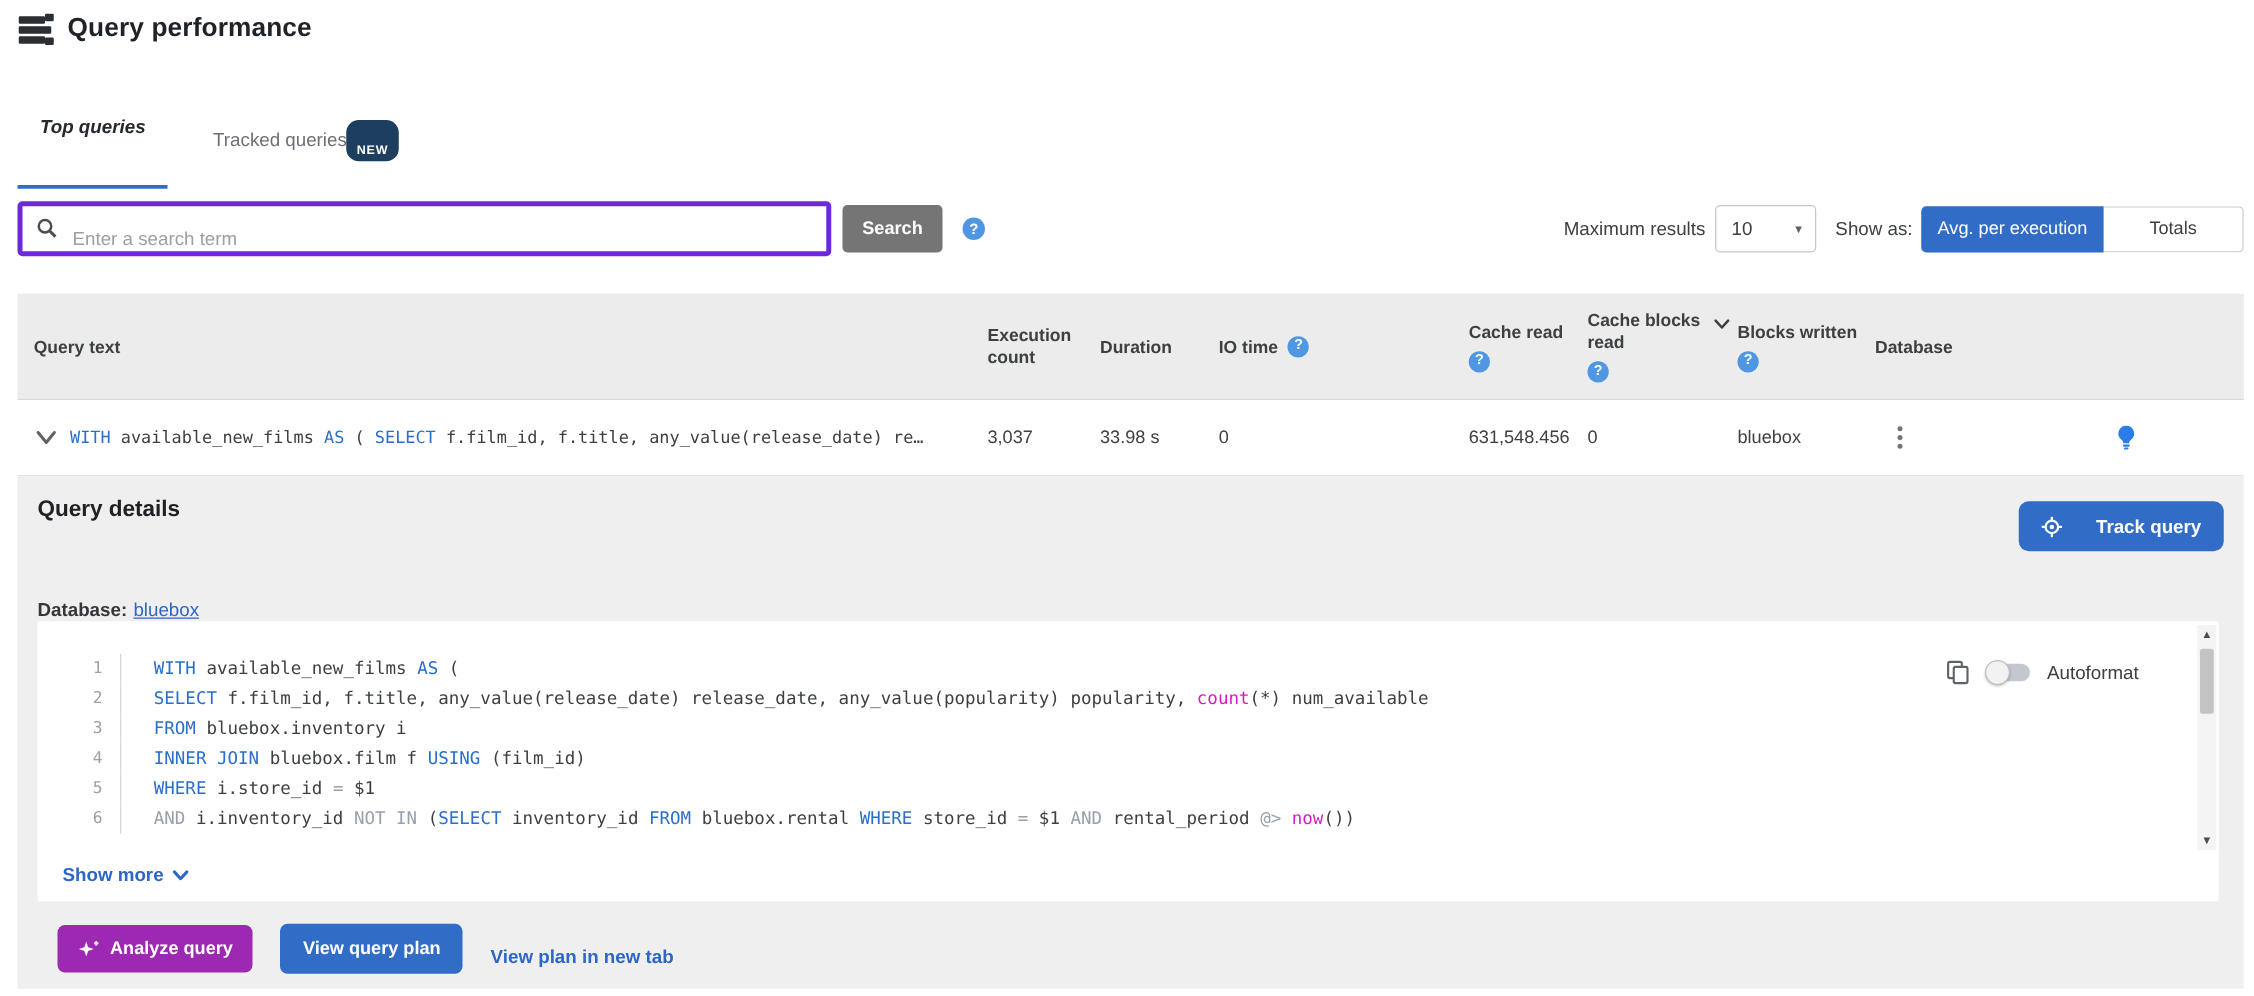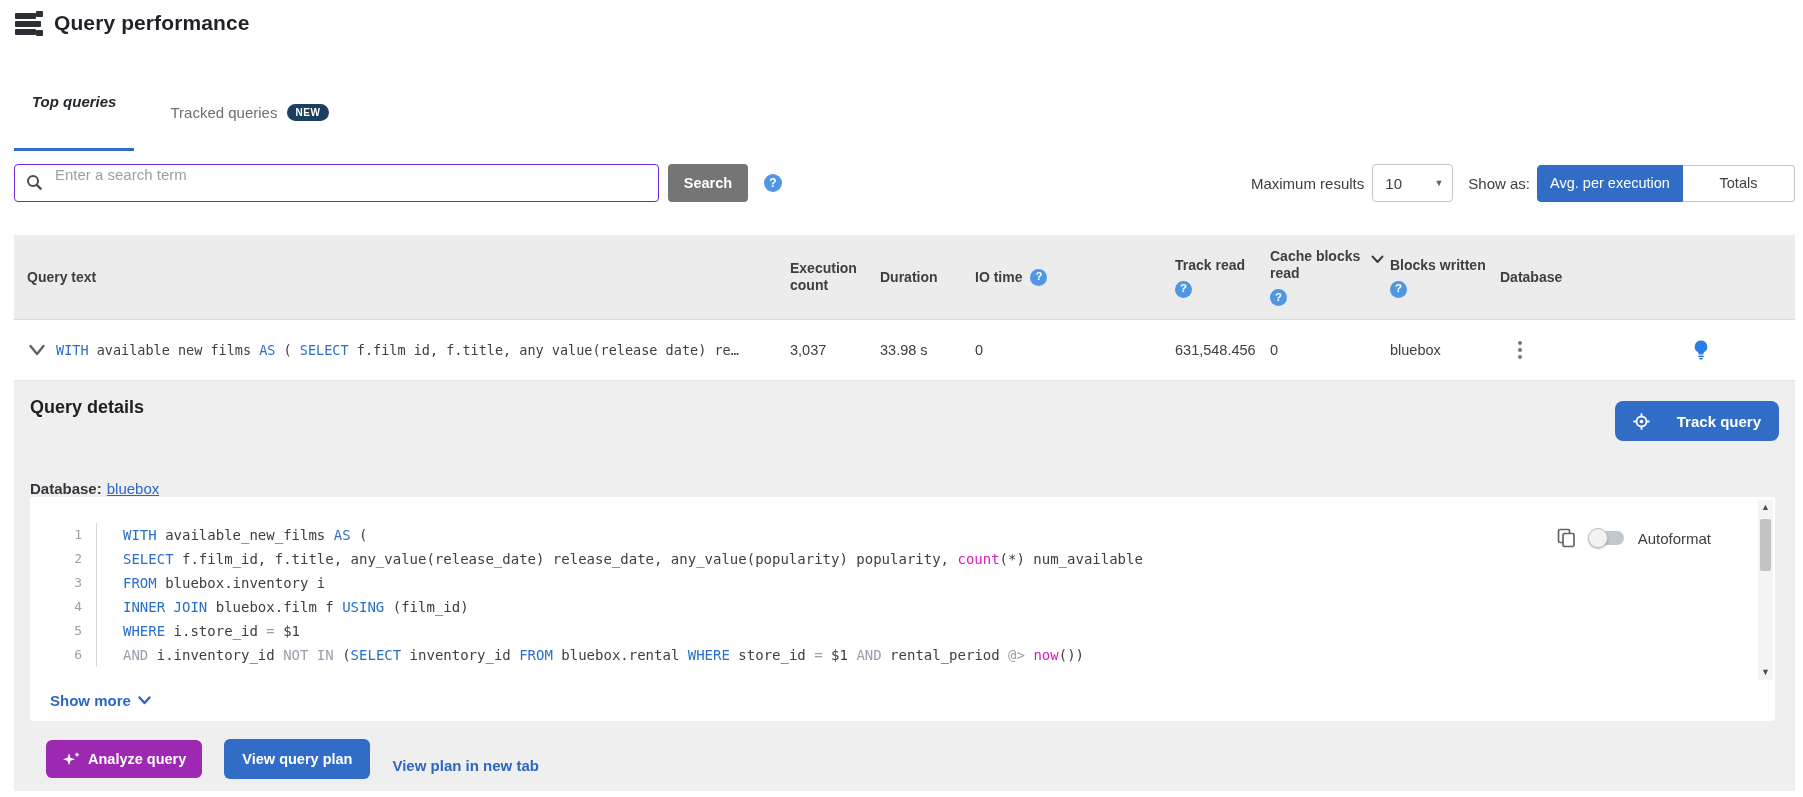--- a/index.html
+++ b/index.html
@@ -7,27 +7,27 @@
   .container{width:1781px;margin-left:14px;position:relative;}
 
   
   .page-header{display:flex;align-items:center;gap:10px;padding-top:9px;height:28px;}
   .page-header h1{font-size:21px;font-weight:bold;color:#1f2328;margin:0;letter-spacing:.1px;}
 
   
   .tabs{display:flex;align-items:flex-start;height:58px;margin-top:40px;}
   .tab{position:relative;padding:16px 18px 0 18px;height:42px;font-size:15px;cursor:pointer;}
   .tab.active{font-weight:bold;color:#24292e;font-style:italic;}
-  .tab.inactive{color:#6b7076;display:flex;align-items:center;gap:10px;padding-top:14px;}
+  .tab.inactive{color:#6b7076;display:flex;align-items:center;padding-top:14px;}
   .tab .underline{position:absolute;left:0;right:0;bottom:-16px;height:3.5px;background:#316dc6;}
-  .badge{background:#1d3e5e;color:#fff;font-size:10px;font-weight:bold;letter-spacing:.6px;border-radius:10px;padding:4px 8px 3px;line-height:1;}
+  .badge{background:#1d3e5e;color:#fff;font-size:10px;font-weight:bold;letter-spacing:.6px;border-radius:10px;padding:20px 8px 3px;line-height:1;}
 
   
   .toolbar{display:flex;align-items:center;margin-top:29px;height:38px;}
-  .search-box{position:relative;width:643px;height:36px;border:1px solid #6d28d9;border-radius:4px;display:flex;align-items:flex-start;background:#fff;}
+  .search-box{position:relative;width:643px;height:36px;border:4px solid #6d28d9;border-radius:4px;display:flex;align-items:flex-end;background:#fff;}
   .search-box input{border:none;outline:none;font-size:15px;flex:1;margin-left:38px;color:#3c4043;font-family:"Liberation Sans",sans-serif;background:transparent;}
   .search-box input::placeholder{color:#9aa0a6;}
   .search-glyph{position:absolute;left:11px;top:9px;}
   .search-btn{margin-left:9px;width:80px;height:38px;background:#757575;color:#fff;font-weight:bold;font-size:14.5px;border:none;border-radius:4px;cursor:pointer;font-family:"Liberation Sans",sans-serif;}
   .help-dot{width:18px;height:18px;border-radius:50%;background:#4f97e3;color:#fff;font-size:12px;font-weight:bold;display:inline-flex;align-items:center;justify-content:center;line-height:1;}
   .toolbar .help-dot{margin-left:16px;cursor:pointer;}
   .toolbar-right{margin-left:auto;display:flex;align-items:center;}
   .ctl-label{font-size:15px;color:#3c4043;}
   .select{margin-left:8px;width:58px;height:36px;border:1px solid #c4c7ca;border-radius:4px;background:#fff;display:flex;align-items:center;justify-content:space-between;padding:0 9px 0 12px;font-size:15px;cursor:pointer;}
   .select .caret{font-size:9px;color:#5f6368;}
@@ -163,21 +163,21 @@
       <div class="th">
           <span>Duration</span>
         </div>
       <div class="th">
         <span class="with-icon">
             <span>IO time</span>
             <span class="help-dot" style="margin-top:0;">?</span>
           </span>
       </div>
       <div class="th nowrap">
-        <span>Track read</span>
+        <span>Cache read</span>
         <span class="help-dot">?</span>
       </div>
       <div class="th">
         <span style="width:92px;">Cache blocks read</span>
         <span class="help-dot">?</span>
         <span class="sort">
           <svg width="13" height="9" viewBox="0 0 13 9">
               <polyline points="1.5,1.5 6.5,7 11.5,1.5" fill="none" stroke="#3c4043" stroke-width="2" stroke-linecap="round" stroke-linejoin="round"></polyline>
             </svg>
         </span>

